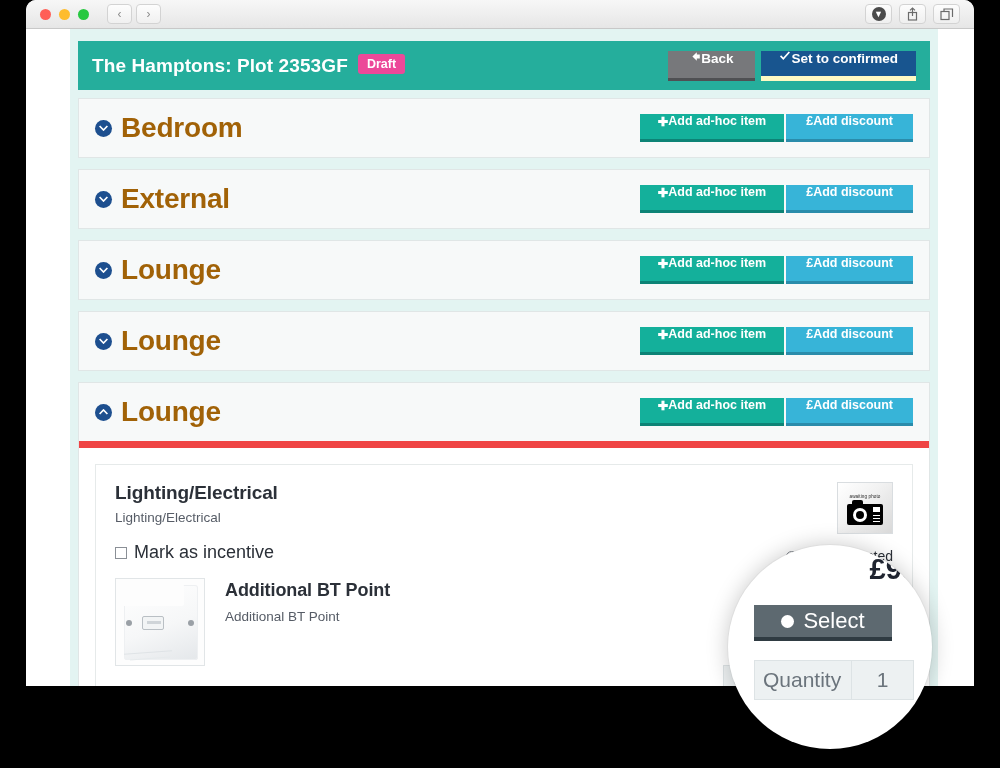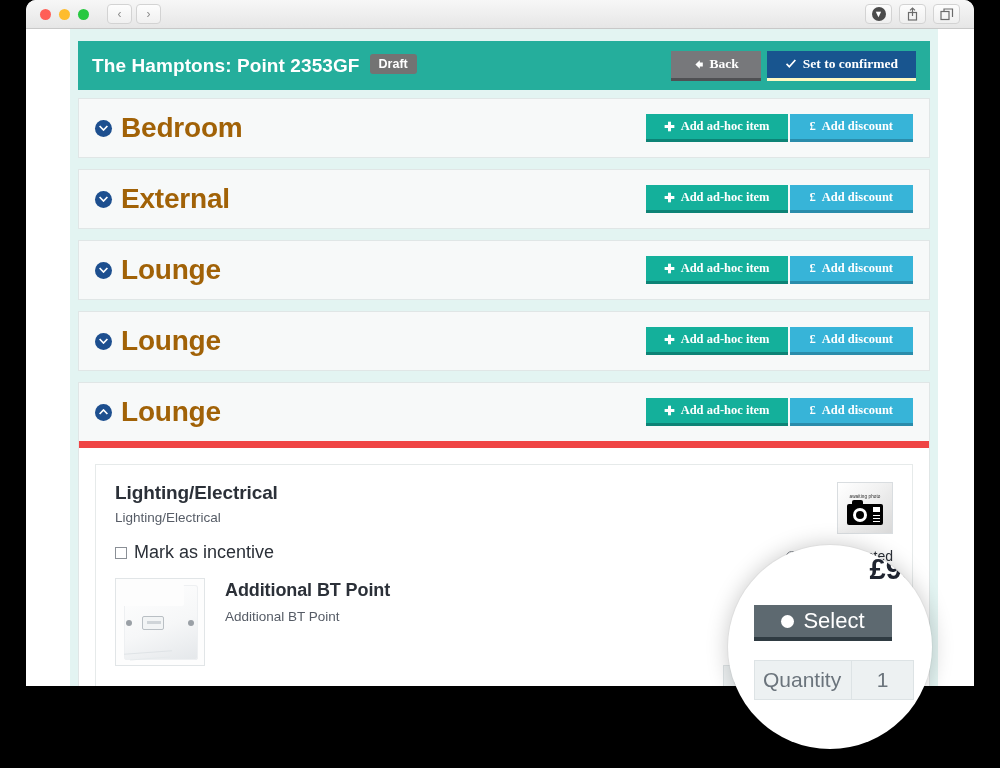--- a/index.html
+++ b/index.html
@@ -66,36 +66,36 @@
 
   
   .app-header {
     margin: 6px 8px 0 8px; height: 49px; background: #25ae9c;
     display: flex; align-items: center; padding: 0 14px;
   }
   .app-title {
     color: #ffffff; font-size: 19px; font-weight: bold; letter-spacing: .1px;
   }
   .badge-draft {
-    background: #737373; color: #ffffff; font-size: 12.5px; font-weight: bold;
+    background: #ec4899; color: #ffffff; font-size: 12.5px; font-weight: bold;
     padding: 3px 9px; border-radius: 3px; margin-left: 10px; display: inline-block;
     position: relative; top: -2px;
   }
   .hdr-actions { margin-left: auto; display: flex; gap: 6px; }
   .btn {
-    border: none; font-family: Liberation Serif, serif; cursor: pointer;
-    display: inline-flex; align-items: center; justify-content: center; gap: 6px;
+    border: none; font-family: Liberation Sans, sans-serif; cursor: pointer;
+    display: inline-flex; justify-content: center; 
   }
   .btn-back {
     background: #77787b; color: #fff; font-size: 13.5px; font-weight: bold;
     padding: 0 22px; height: 30px; border-bottom: 3px solid #4f5053;
   }
   .btn-confirm {
     background: #18558f; color: #fff; font-size: 13.5px; font-weight: bold;
-    padding: 0 18px; height: 30px; border-bottom: 3px solid #fef9c3;
+    padding: 0 18px; height: 30px; border-bottom: 5px solid #fef9c3;
   }
 
   
   .sections { padding: 8px 8px 0 8px; }
   .section-card {
     background: #f7f9f9; border: 1px solid #e0e6e6;
     margin-bottom: 11px;
   }
   .section-head {
     height: 58px; display: flex; align-items: center; padding: 0 16px;
@@ -259,21 +259,21 @@
           </svg>
         </div>
       </div>
     </div>
 
     <div class="viewport">
       <div class="page">
         <div class="page-inner">
 
           <div class="app-header">
-            <span class="app-title">The Hamptons: Point 2353GF</span>
+            <span class="app-title">The Hamptons: Plot 2353GF</span>
             <span class="badge-draft">Draft</span>
             <div class="hdr-actions">
               <button class="btn btn-back">
                 <svg width="11" height="11" viewBox="0 0 11 11">
                   <path d="M6.8 1.2 L2.4 5.5 L6.8 9.8 L6.8 7.4 L9.8 7.4 L9.8 3.6 L6.8 3.6 Z" fill="#fff"></path>
                 </svg>
                 <span>Back</span>
               </button>
               <button class="btn btn-confirm">
                 <svg width="12" height="11" viewBox="0 0 12 11">

